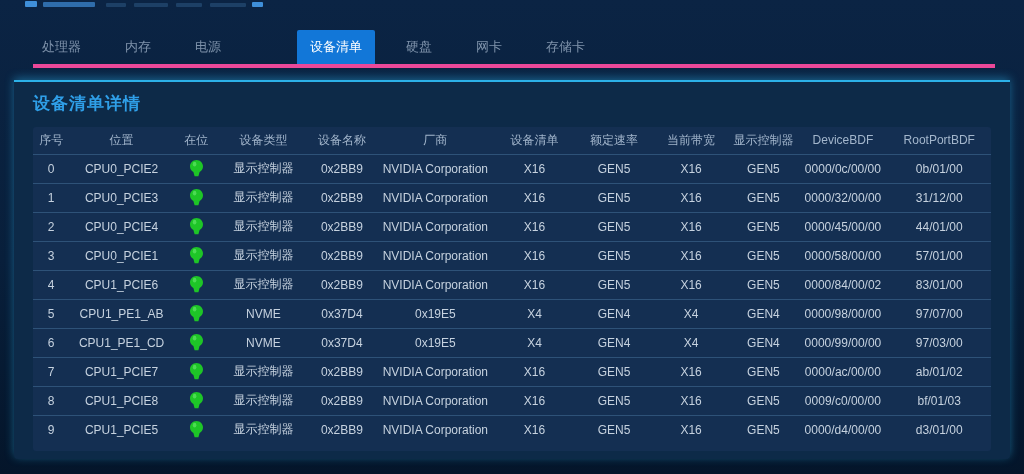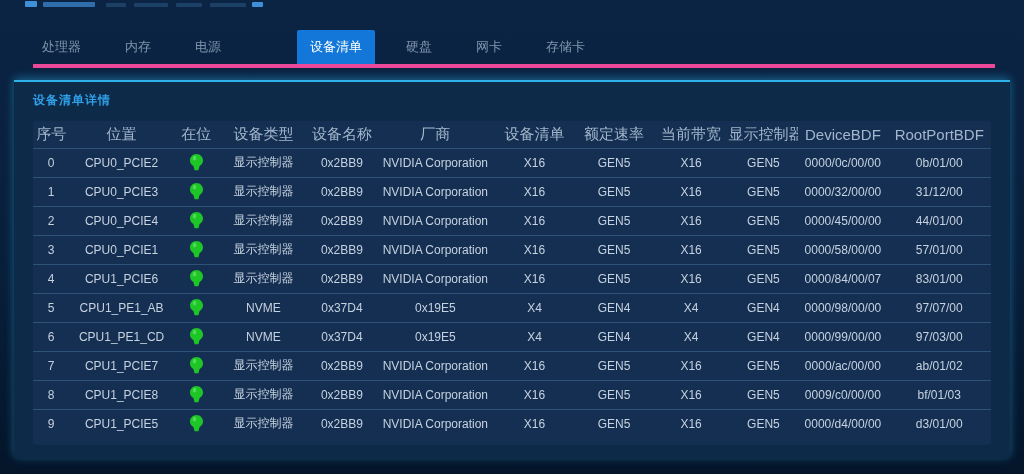--- a/index.html
+++ b/index.html
@@ -32,29 +32,29 @@
 
   
   .card {
     margin:12px 14px 0 14px; width:996px; height:379px;
     background:#0d2a48;
     border-top:2px solid #2cb1e8;
     box-shadow:0 -2px 10px rgba(44,177,232,0.45);
     border-radius:0 0 4px 4px;
     padding:10px 19px 0 19px;
   }
-  .card-title { font-size:12px; font-weight:bold; color:#2f9fe8; letter-spacing:1px; }
+  .card-title { font-size:17px; font-weight:bold; color:#2f9fe8; letter-spacing:1px; }
 
   .table-wrap {
     margin-top:12px; background:#142f52; border-radius:3px;
     padding-bottom:7px;
   }
   table { width:100%; border-collapse:collapse; table-layout:fixed; }
   th {
-    height:27px; font-size:15px; font-weight:normal; color:#a3b6cc;
+    height:27px; font-size:12px; font-weight:normal; color:#a3b6cc;
     text-align:center; white-space:nowrap; overflow:hidden;
   }
   td {
     height:29px; font-size:12px; color:#c6d2df; text-align:center;
     border-top:1px solid #2e5278; white-space:nowrap; overflow:hidden;
   }
   .bulb { display:inline-block; vertical-align:middle; }
 </style>
 </head>
 <body>
@@ -204,21 +204,21 @@
         <ellipse cx="4.6" cy="4.2" rx="1.8" ry="2.4" fill="#58e05f" opacity="0.8"></ellipse>
       </svg>
     </td>
     <td>显示控制器</td>
     <td>0x2BB9</td>
     <td>NVIDIA Corporation</td>
     <td>X16</td>
     <td>GEN5</td>
     <td>X16</td>
     <td>GEN5</td>
-    <td>0000/84/00/07</td>
+    <td>0000/84/00/02</td>
     <td>83/01/00</td>
   </tr>
 
   <tr>
     <td>5</td>
     <td>CPU1_PE1_AB</td>
     <td>
       <svg class="bulb" width="13" height="17" viewBox="0 0 13 17">
         <path d="M6.5 0C2.9 0 0 2.9 0 6.4c0 2.4 1.4 4.5 3.4 5.6l1.2 4.2h3.8l1.2-4.2c2-1.1 3.4-3.2 3.4-5.6C13 2.9 10.1 0 6.5 0z" fill="#1ec527"></path>
         <ellipse cx="4.6" cy="4.2" rx="1.8" ry="2.4" fill="#58e05f" opacity="0.8"></ellipse>

